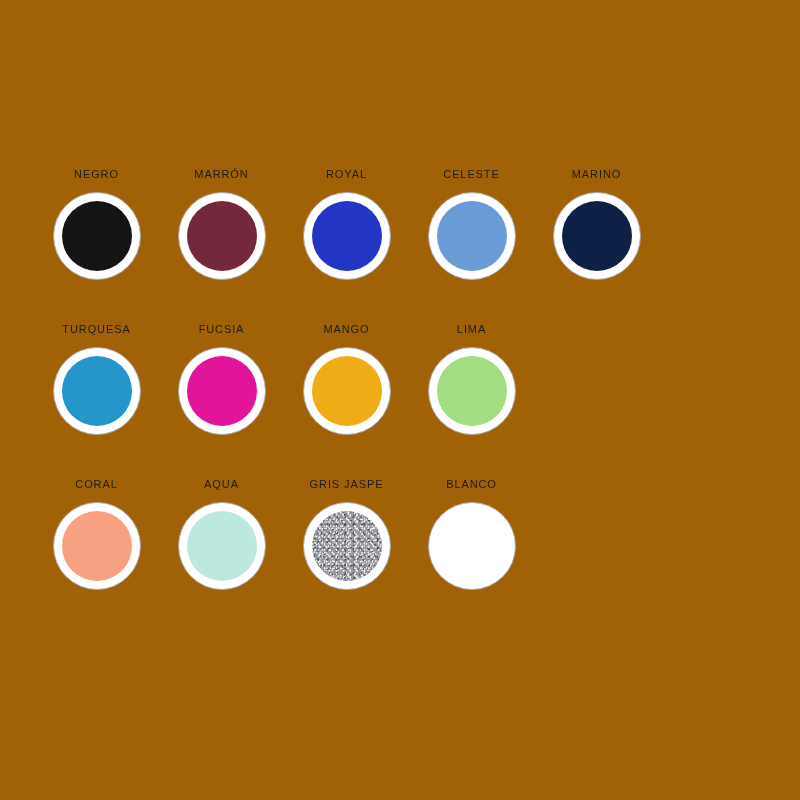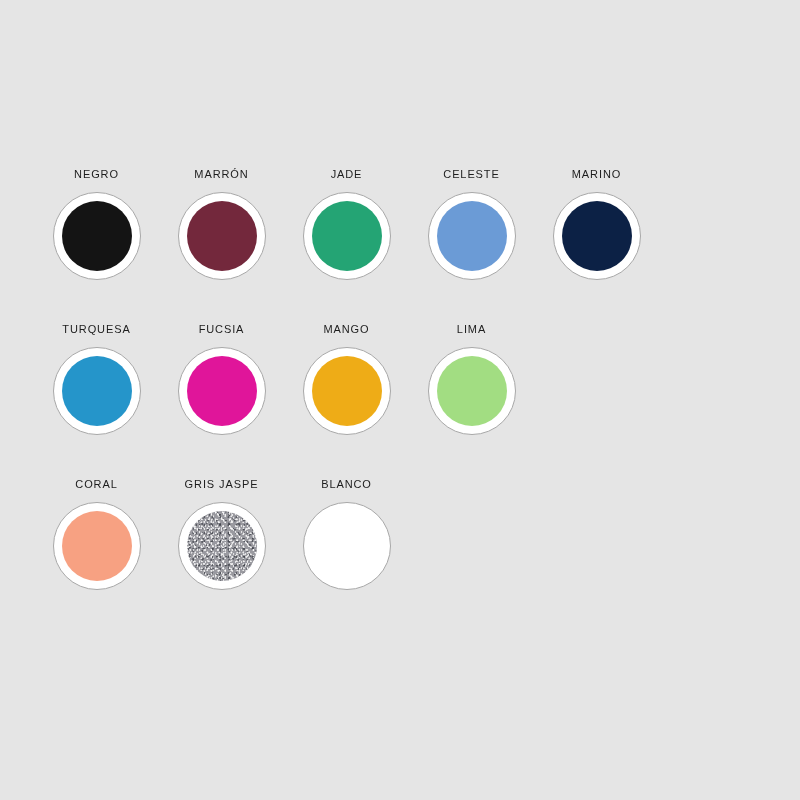--- a/index.html
+++ b/index.html
@@ -12,21 +12,21 @@
     width: 800px;
     height: 800px;
     font-family: "Liberation Sans", sans-serif;
     overflow: hidden;
   }
 
   #palette-board {
     position: relative;
     width: 800px;
     height: 800px;
-    background: #e5e5e5;
+    background: #a16207;
     box-sizing: border-box;
   }
 
   .swatch-grid {
     position: absolute;
     left: 34px;
     top: 168px;
     width: 740px;
     display: flex;
     flex-direction: column;
@@ -114,23 +114,23 @@
             <div class="swatch-disc" style="background: rgb(20, 20, 20);"></div>
           </div>
         </div>
         <div class="swatch-cell">
           <div class="swatch-label">MARRÓN</div>
           <div class="swatch-ring">
             <div class="swatch-disc" style="background: rgb(115, 40, 60);"></div>
           </div>
         </div>
         <div class="swatch-cell">
-          <div class="swatch-label">JADE</div>
+          <div class="swatch-label">ROYAL</div>
           <div class="swatch-ring">
-            <div class="swatch-disc" style="background: rgb(36, 164, 116);"></div>
+            <div class="swatch-disc" style="background: rgb(34, 53, 196);"></div>
           </div>
         </div>
         <div class="swatch-cell">
           <div class="swatch-label">CELESTE</div>
           <div class="swatch-ring">
             <div class="swatch-disc" style="background: rgb(107, 155, 214);"></div>
           </div>
         </div>
         <div class="swatch-cell">
           <div class="swatch-label">MARINO</div>
@@ -166,20 +166,26 @@
         </div>
       </div>
       <div class="swatch-row">
         <div class="swatch-cell">
           <div class="swatch-label">CORAL</div>
           <div class="swatch-ring">
             <div class="swatch-disc" style="background: rgb(247, 161, 130);"></div>
           </div>
         </div>
         <div class="swatch-cell">
+          <div class="swatch-label">AQUA</div>
+          <div class="swatch-ring">
+            <div class="swatch-disc" style="background: rgb(189, 232, 221);"></div>
+          </div>
+        </div>
+        <div class="swatch-cell">
           <div class="swatch-label">GRIS JASPE</div>
           <div class="swatch-ring">
             <div class="swatch-disc speckled"></div>
           </div>
         </div>
         <div class="swatch-cell">
           <div class="swatch-label">BLANCO</div>
           <div class="swatch-ring ring-only"></div>
         </div>
       </div>

